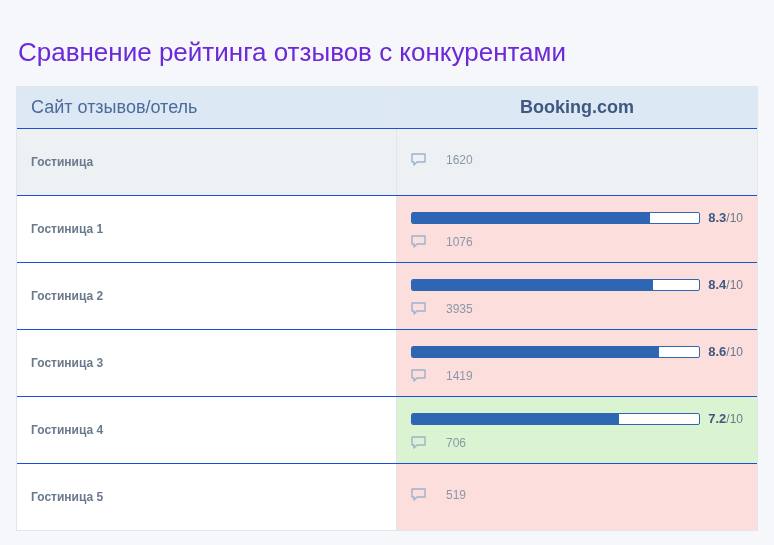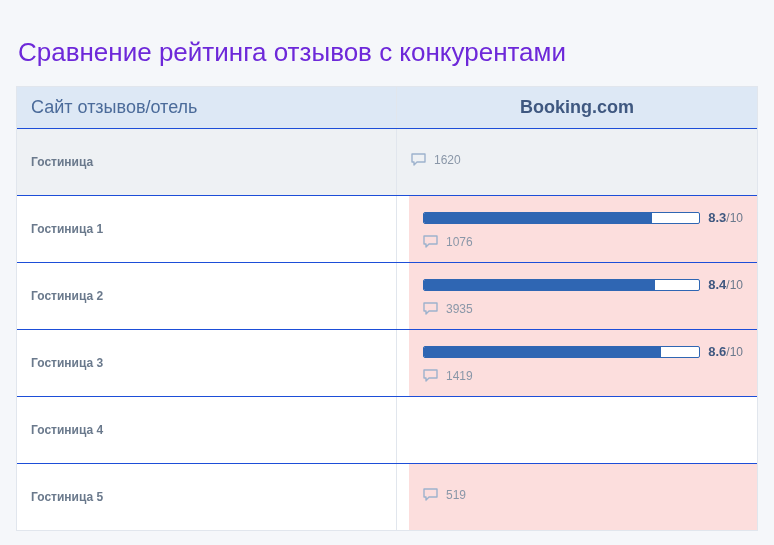--- a/index.html
+++ b/index.html
@@ -52,21 +52,21 @@
   .row .col-left {
     display: flex;
     align-items: center;
     padding: 0 14px;
     font-weight: 700;
     color: #6a798c;
     min-height: 66px;
   }
   .row.primary .col-left { background: #eef1f4; }
   .row.primary .col-right { background: #eef1f4; }
-  .row.worse .col-right { background: #fcdedd; margin-left: 12px; }
+  .row.worse .col-right { background: #fcdedd; }
   .row.better .col-right { background: #daf4d2; }
   .cell {
     padding: 14px 14px 8px 14px;
   }
   .bar-line {
     display: flex;
     align-items: center;
     gap: 8px;
   }
   .bar-track {
@@ -89,21 +89,21 @@
     white-space: nowrap;
   }
   .score .val {
     font-weight: 700;
     color: #3f5880;
     font-size: 13px;
   }
   .reviews {
     display: flex;
     align-items: center;
-    gap: 8px;
+    gap: 20px;
     margin-top: 10px;
     color: #8a97a8;
     font-size: 12px;
   }
   .reviews svg { display: block; }
 </style>
 </head>
 <body>
 
 <div class="title">Сравнение рейтинга отзывов с конкурентами</div>
@@ -187,20 +187,38 @@
                   <path d="M1 1 h13 v8 h-8 l-3 3 v-3 h-2 z" fill="none" stroke="#9db2cd" stroke-width="1.4" stroke-linejoin="round"></path>
                 </svg>
               </span>
               <span>1419</span>
             </div>
           </div>
         </div>
       </div>
       <div class="row better">
         <div class="col-left">Гостиница 4</div>
+        <div class="col-right">
+          <div class="cell">
+            <div class="bar-line">
+              <div class="bar-track">
+                <div class="bar-fill" style="width: 72%;"></div>
+              </div>
+              <div class="score"><span class="val">7.2</span><span>/10</span></div>
+            </div>
+            <div class="reviews">
+              <span>
+                <svg width="15" height="14" viewBox="0 0 15 14">
+                  <path d="M1 1 h13 v8 h-8 l-3 3 v-3 h-2 z" fill="none" stroke="#9db2cd" stroke-width="1.4" stroke-linejoin="round"></path>
+                </svg>
+              </span>
+              <span>706</span>
+            </div>
+          </div>
+        </div>
       </div>
       <div class="row worse">
         <div class="col-left">Гостиница 5</div>
         <div class="col-right">
           <div class="cell">
             <div class="reviews">
               <span>
                 <svg width="15" height="14" viewBox="0 0 15 14">
                   <path d="M1 1 h13 v8 h-8 l-3 3 v-3 h-2 z" fill="none" stroke="#9db2cd" stroke-width="1.4" stroke-linejoin="round"></path>
                 </svg>

